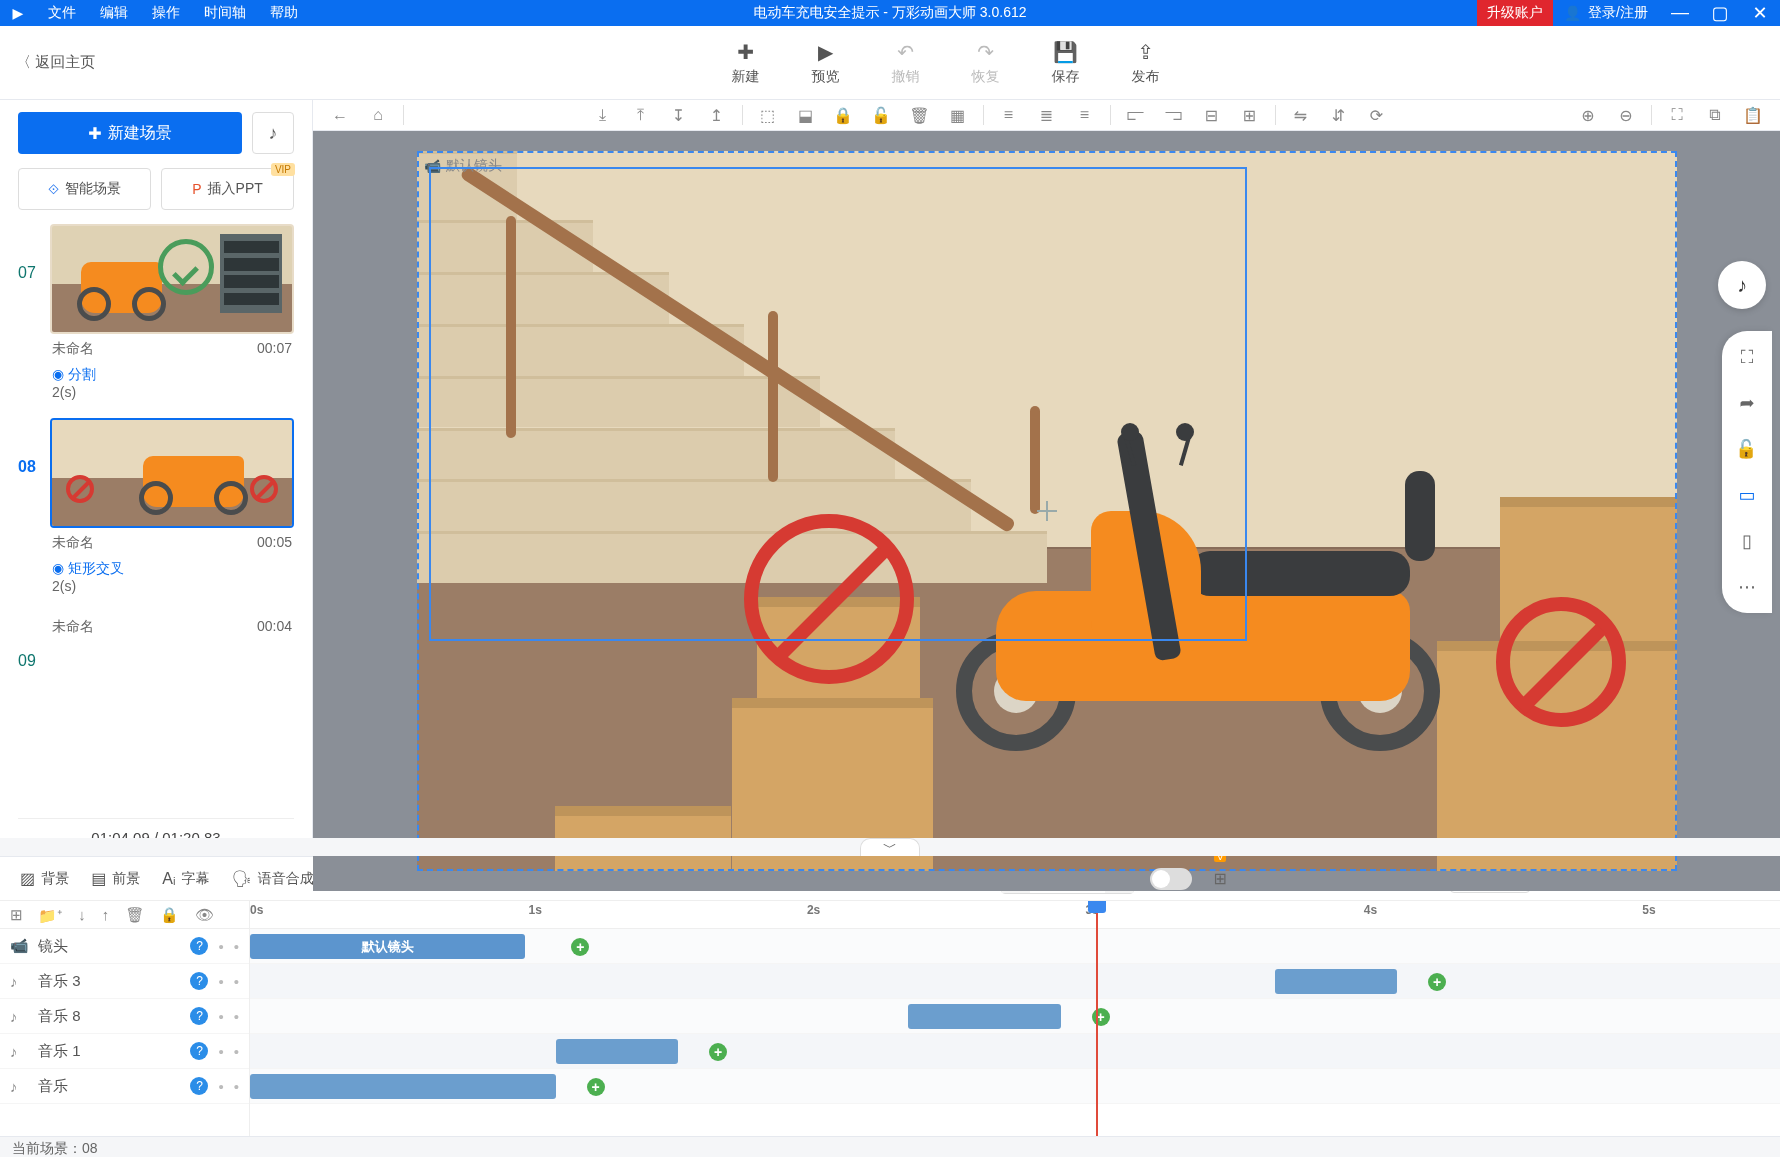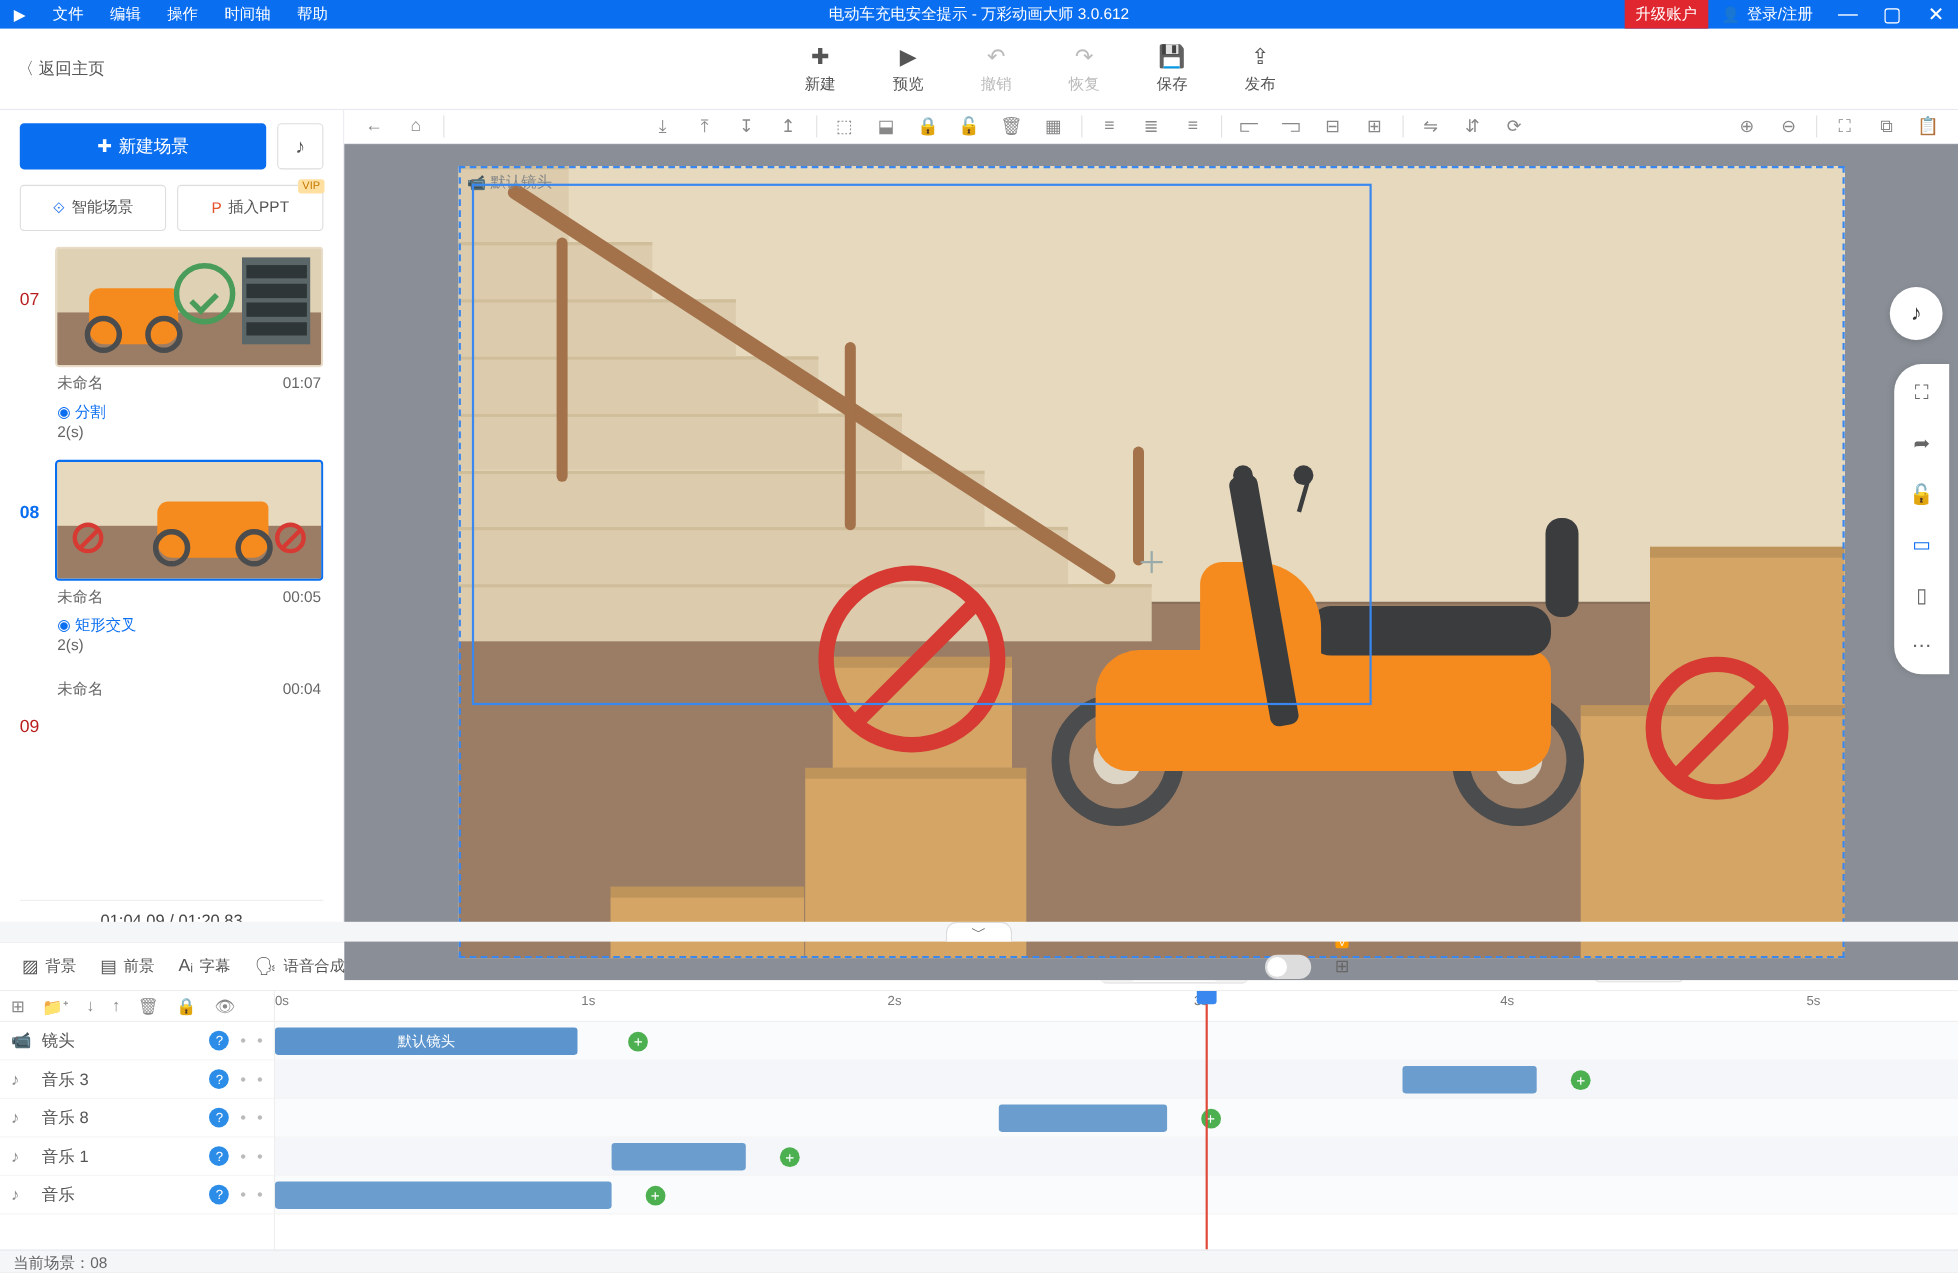--- a/index.html
+++ b/index.html
@@ -34,21 +34,21 @@
 .sidebar { width: 313px; background: #fff; border-right: 1px solid #e6e9ef; display: flex; flex-direction: column; padding: 12px 18px 0 18px; }
 .sidebar .new-row { display: flex; gap: 10px; margin-bottom: 14px; }
 .sidebar .new-scene { flex: 1; background: #0a6ef0; color: #fff; height: 42px; border-radius: 4px; display: flex; align-items: center; justify-content: center; gap: 6px; font-size: 16px; cursor: pointer; }
 .sidebar .music-btn { width: 42px; height: 42px; border: 1px solid #ddd; border-radius: 4px; display: flex; align-items: center; justify-content: center; font-size: 18px; color: #555; cursor: pointer; }
 .sidebar .ai-row { display: flex; gap: 10px; margin-bottom: 14px; }
 .sidebar .ai-btn { flex: 1; height: 42px; border: 1px solid #ddd; border-radius: 4px; display: flex; align-items: center; justify-content: center; gap: 6px; color: #555; cursor: pointer; position: relative; }
 .sidebar .vip-badge { position: absolute; top: -6px; right: -2px; background: #ffe0a0; color: #c47800; font-size: 10px; padding: 1px 4px; border-radius: 3px; }
 
 .scene-list { flex: 1; overflow-y: auto; }
 .scene-item { display: flex; align-items: flex-start; margin-bottom: 12px; }
-.scene-item .num { width: 32px; color: #b91c1c; font-size: 16px; padding-top: 40px; }
+.scene-item .num { width: 32px; color: #0f766e; font-size: 16px; padding-top: 40px; }
 .scene-item.selected .num { color: #0a6ef0; font-weight: bold; }
 .scene-item .card { flex: 1; }
 .scene-item .thumb { width: 100%; height: 110px; background: #e8dcc8; border-radius: 4px; border: 2px solid transparent; position: relative; overflow: hidden; }
 .scene-item.selected .thumb { border-color: #0a6ef0; }
 .scene-item .meta { display: flex; justify-content: space-between; padding: 6px 2px 2px 2px; color: #666; font-size: 14px; }
 .scene-item .sub { display: flex; justify-content: space-between; padding: 6px 2px; color: #666; font-size: 14px; flex-direction: column; }
 .scene-item .sub .play { color: #0a6ef0; }
 
 .sidebar .bottom-time { text-align: center; padding: 10px 0; color: #444; font-size: 15px; border-top: 1px solid #eee; }
 
@@ -140,21 +140,21 @@
 
 .tl-body { display: flex; height: 235px; }
 .tl-left { width: 250px; border-right: 1px solid #eee; }
 .tl-left-head { height: 28px; display: flex; align-items: center; padding: 0 10px; gap: 16px; color: #888; border-bottom: 1px solid #eee; font-size: 15px; }
 .tl-left-head span { cursor: pointer; }
 .track-label { height: 35px; display: flex; align-items: center; padding: 0 10px; gap: 10px; color: #555; font-size: 15px; border-bottom: 1px solid #f5f5f5; }
 .track-label .ic { color: #888; width: 18px; }
 .track-label .q { width: 18px; height: 18px; border-radius: 50%; background: #2b8de8; color: #fff; font-size: 12px; display: flex; align-items: center; justify-content: center; margin-left: auto; }
 .track-label .dot { color: #bbb; }
 
-.tl-right { flex: 1; position: relative; overflow: hidden; }
+.tl-right { flex: 1; position: relative; overflow: hidden; font-weight: bold; }
 .ruler { height: 28px; border-bottom: 1px solid #eee; position: relative; display: flex; color: #777; font-size: 12px; }
 .ruler .tick { position: absolute; top: 2px; }
 .tracks { position: relative; }
 .track { height: 35px; border-bottom: 1px solid #f5f5f5; position: relative; background: #fafbfc; }
 .track:nth-child(2n) { background: #f4f6f9; }
 .clip { position: absolute; top: 5px; height: 25px; background: #6b9ece; border-radius: 3px; display: flex; align-items: center; justify-content: center; color: #fff; font-size: 13px; overflow: hidden; }
 .clip.camera { background: #5c95ce; }
 .plus-key { position: absolute; top: 9px; width: 18px; height: 18px; background: #4caf50; color: #fff; border-radius: 50%; font-size: 14px; display: flex; align-items: center; justify-content: center; }
 .playhead { position: absolute; top: 0; bottom: 0; width: 2px; background: #e04a3a; z-index: 10; }
 .playhead::before { content: ""; position: absolute; top: -4px; left: -8px; width: 18px; height: 16px; background: #3a88ef; border-radius: 3px; }
@@ -270,21 +270,21 @@
                   <div class="slot" style="top:30%"></div>
                 <div class="slot" style="top:52%"></div>
                   <div class="slot" style="top:74%"></div>
               </div>
               <div class="th-scoot" style="left:12%;width:34%"></div>
               <div class="th-check" style="left:44%;top:12%;width:56px;height:56px"></div>
             </div>
           </div>
           <div class="meta">
               <span>未命名</span>
-              <span>01:07</span>
+              <span>00:07</span>
             </div>
           <div class="sub">
               <span class="play">◉ <span>分割</span></span>
               <span>2(s)</span>
             </div>
         </div>
       </div>
 
       <div class="scene-item selected">
         <div class="num">08</div>

